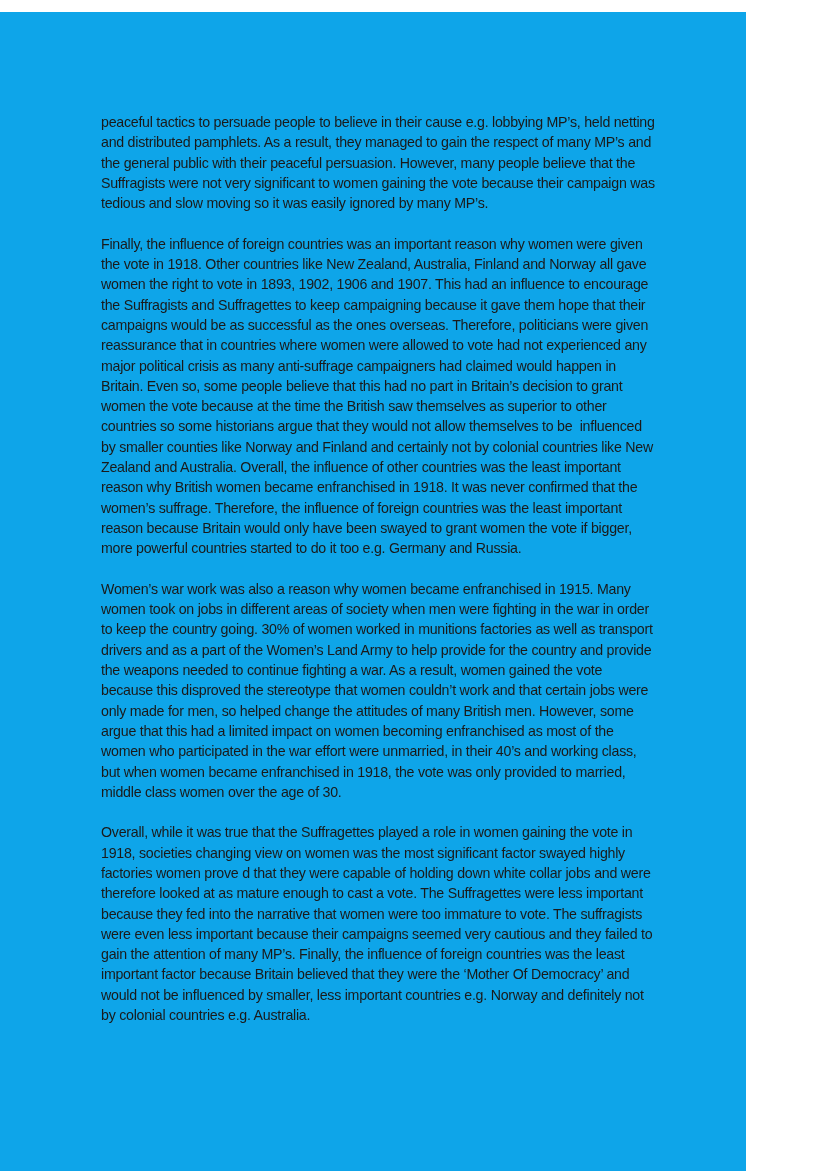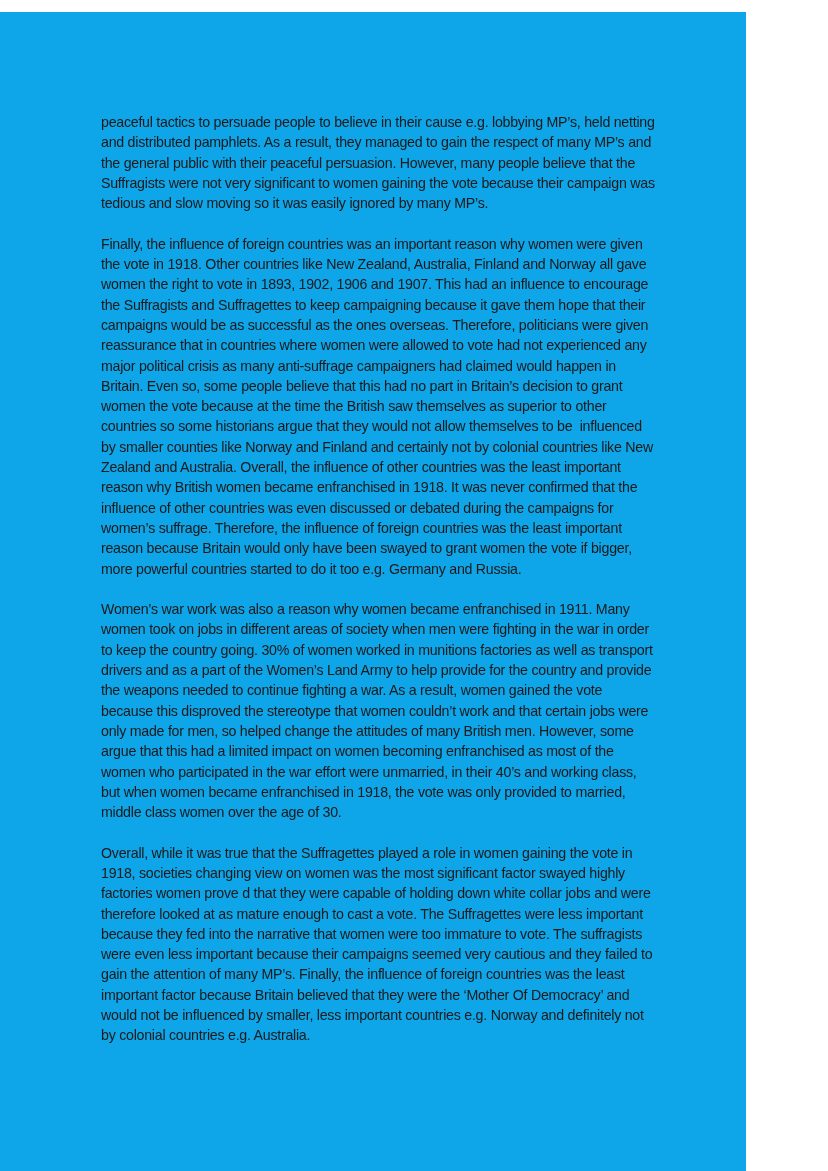--- a/index.html
+++ b/index.html
@@ -61,28 +61,27 @@
       <span class="line">the Suffragists and Suffragettes to keep campaigning because it gave them hope that their</span>
       <span class="line">campaigns would be as successful as the ones overseas. Therefore, politicians were given</span>
       <span class="line">reassurance that in countries where women were allowed to vote had not experienced any</span>
       <span class="line">major political crisis as many anti-suffrage campaigners had claimed would happen in</span>
       <span class="line">Britain. Even so, some people believe that this had no part in Britain’s decision to grant</span>
       <span class="line">women the vote because at the time the British saw themselves as superior to other</span>
       <span class="line">countries so some historians argue that they would not allow themselves to be  influenced</span>
       <span class="line">by smaller counties like Norway and Finland and certainly not by colonial countries like New</span>
       <span class="line">Zealand and Australia. Overall, the influence of other countries was the least important</span>
       <span class="line">reason why British women became enfranchised in 1918. It was never confirmed that the</span>
-      <span class="line">influence of other countries was even discussed or debated during the campaigns for</span>
       <span class="line">women’s suffrage. Therefore, the influence of foreign countries was the least important</span>
       <span class="line">reason because Britain would only have been swayed to grant women the vote if bigger,</span>
       <span class="line">more powerful countries started to do it too e.g. Germany and Russia.</span>
     </p>
 
     <p class="para">
-      <span class="line">Women’s war work was also a reason why women became enfranchised in 1911. Many</span>
+      <span class="line">Women’s war work was also a reason why women became enfranchised in 1915. Many</span>
       <span class="line">women took on jobs in different areas of society when men were fighting in the war in order</span>
       <span class="line">to keep the country going. 30% of women worked in munitions factories as well as transport</span>
       <span class="line">drivers and as a part of the Women’s Land Army to help provide for the country and provide</span>
       <span class="line">the weapons needed to continue fighting a war. As a result, women gained the vote</span>
       <span class="line">because this disproved the stereotype that women couldn’t work and that certain jobs were</span>
       <span class="line">only made for men, so helped change the attitudes of many British men. However, some</span>
       <span class="line">argue that this had a limited impact on women becoming enfranchised as most of the</span>
       <span class="line">women who participated in the war effort were unmarried, in their 40’s and working class,</span>
       <span class="line">but when women became enfranchised in 1918, the vote was only provided to married,</span>
       <span class="line">middle class women over the age of 30.</span>

